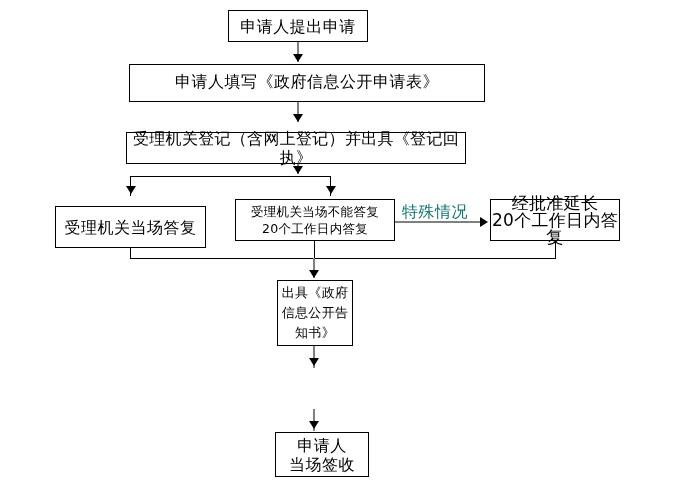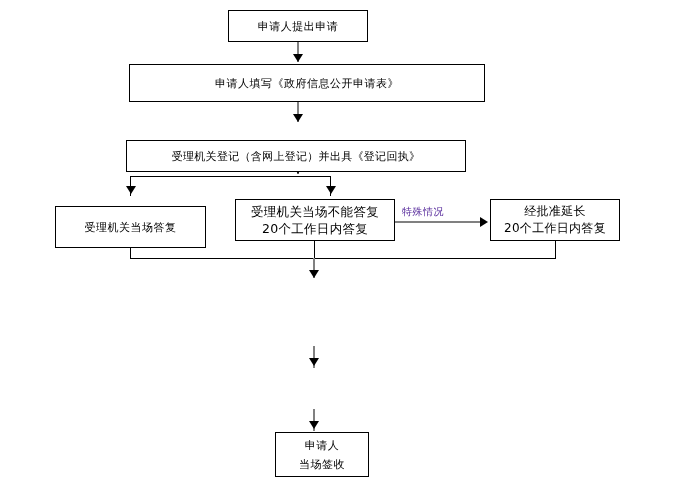--- a/index.html
+++ b/index.html
@@ -23,21 +23,21 @@
     position: absolute;
     box-sizing: border-box;
     border: 1px solid #000000;
     background: #ffffff;
     display: flex;
     align-items: center;
     justify-content: center;
     text-align: center;
     color: #000000;
     font-family: "DejaVu Sans", "Liberation Sans", sans-serif;
-    font-size: 11px;
+    font-size: 16px;
     line-height: 19px;
     letter-spacing: 0.5px;
     white-space: pre-line;
     z-index: 3;
   }
   .node.tight {
     letter-spacing: 0.3px;
   }
   
   .vline {
@@ -75,49 +75,49 @@
     height: 0;
     border-top: 5px solid transparent;
     border-bottom: 5px solid transparent;
     border-left: 8px solid #000000;
     z-index: 2;
   }
   
   .edge-label {
     position: absolute;
     font-family: "DejaVu Sans", "Liberation Sans", sans-serif;
-    font-size: 10px;
+    font-size: 16px;
     line-height: 15px;
-    color: #4c1d95;
+    color: #0f766e;
     white-space: nowrap;
     letter-spacing: 0.5px;
     z-index: 4;
     background: #ffffff;
   }
 </style>
 </head>
 <body>
 
 <div id="flow-root">
 
   <div class="node" style="left:228px; top:10px; width:140px; height:32px;">
     <span>申请人提出申请</span>
   </div>
 
   <div class="vline" style="left:297px; top:42px; height:20px;"></div>
   <div class="arrow-down" style="left:293px; top:54px;"></div>
 
-  <div class="node" style="left:129px; top:64px; width:356px; height:38px;">
+  <div class="node" style="left:129px; top:64px; width:356px; height:38px;font-family:Liberation Mono, monospace;">
     <span>申请人填写《政府信息公开申请表》</span>
   </div>
 
   <div class="vline" style="left:297px; top:102px; height:20px;"></div>
   <div class="arrow-down" style="left:293px; top:114px;"></div>
 
-  <div class="node tight" style="left:126px; top:140px; width:340px; height:32px;">
+  <div class="node tight" style="left:126px; top:132px; width:340px; height:32px;">
     <span>受理机关登记（含网上登记）并出具《登记回执》</span>
   </div>
 
   <div class="vline" style="left:297px; top:156px; height:18px;"></div>
   <div class="arrow-down" style="left:293px; top:166px;"></div>
 
   <div class="hline" style="left:130px; top:176px; width:201px;"></div>
 
   <div class="vline black" style="left:130px; top:176px; height:20px; background:#000000; width:1px;"></div>
   <div class="arrow-down" style="left:126px; top:186px;"></div>
@@ -131,34 +131,39 @@
 
   <div class="node tight" style="left:235px; top:199px; width:160px; height:42px; font-size:12.5px; line-height:17px;">
     <span>受理机关当场不能答复
 20个工作日内答复</span>
   </div>
 
   <div class="hline gray" style="left:395px; top:221px; width:88px; height:2px;"></div>
   <div class="arrow-right" style="left:480px; top:217px;"></div>
   <div class="edge-label" style="left:402px; top:204px;">特殊情况</div>
 
-  <div class="node tight" style="left:490px; top:199px; width:130px; height:42px; font-size:12px; line-height:17px;">
+  <div class="node tight" style="left:490px; top:199px; width:130px; height:42px; font-size:17px; line-height:17px;">
     <span>经批准延长
 20个工作日内答复</span>
   </div>
 
   <div class="vline black" style="left:130px; top:241px; height:18px; background:#000000; width:1px;"></div>
   <div class="vline black" style="left:314px; top:241px; height:18px; background:#000000; width:1px;"></div>
   <div class="vline black" style="left:555px; top:241px; height:18px; background:#000000; width:1px;"></div>
 
   <div class="hline" style="left:130px; top:258px; width:426px;"></div>
 
   <div class="vline" style="left:313px; top:258px; height:20px;"></div>
   <div class="arrow-down" style="left:309px; top:270px;"></div>
 
+  <div class="node tight" style="left:277px; top:280px; width:76px; height:66px; font-size:13px; line-height:20px;">
+    <span>出具《政府
+信息公开告
+知书》</span>
+  </div>
 
   <div class="vline" style="left:313px; top:346px; height:22px;"></div>
   <div class="arrow-down" style="left:309px; top:358px;"></div>
 
 
   <div class="vline" style="left:313px; top:409px; height:22px;"></div>
   <div class="arrow-down" style="left:309px; top:421px;"></div>
 
   <div class="node" style="left:275px; top:432px; width:94px; height:45px;">
     <span>申请人

